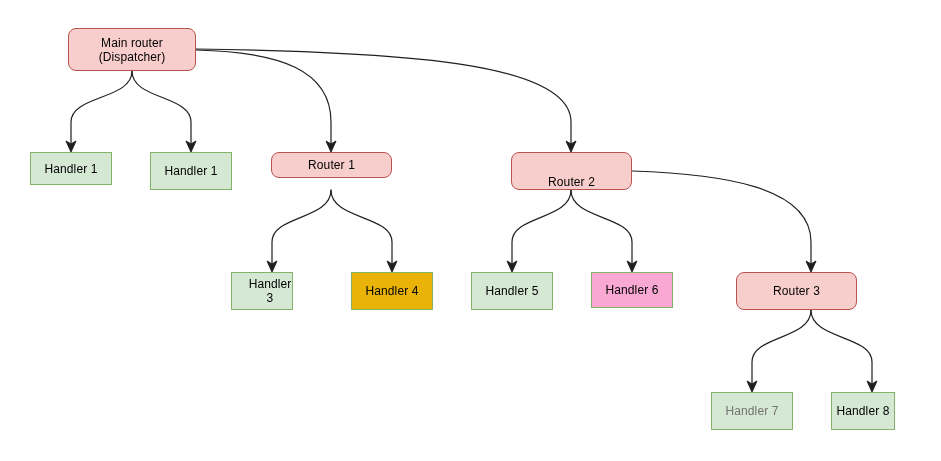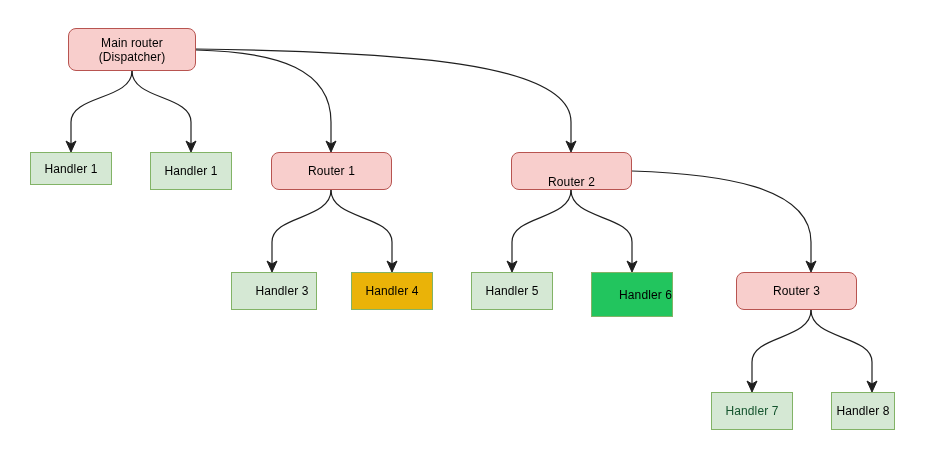--- a/index.html
+++ b/index.html
@@ -94,24 +94,24 @@
         <polygon class="edge-head" points="752,392 747,381 752,384 757,381" fill="#1f1f1f" stroke="#1f1f1f"></polygon>
         <polygon class="edge-head" points="872,392 867,381 872,384 877,381" fill="#1f1f1f" stroke="#1f1f1f"></polygon>
       </g>
   </svg>
 
   <div id="nodes-layer">
       <div class="node router" style="left: 68px; top: 28px; width: 128px; height: 43px; background: rgb(248, 206, 204); border-color: rgb(184, 84, 80); color: rgb(0, 0, 0);"><span>Main router
 (Dispatcher)</span></div>
       <div class="node handler" style="left: 30px; top: 152px; width: 82px; height: 33px; background: rgb(213, 232, 212); border-color: rgb(130, 179, 102); color: rgb(0, 0, 0);"><span>Handler 1</span></div>
       <div class="node handler" style="left: 150px; top: 152px; width: 82px; height: 38px; background: rgb(213, 232, 212); border-color: rgb(130, 179, 102); color: rgb(0, 0, 0);"><span>Handler 1</span></div>
-      <div class="node router" style="left: 271px; top: 152px; width: 121px; height: 38px; background: rgb(248, 206, 204); border-color: rgb(184, 84, 80); color: rgb(0, 0, 0);"><span>Router 1</span></div>
+      <div class="node router" style="left: 271px; top: 152px; width: 121px; height: 26px; background: rgb(248, 206, 204); border-color: rgb(184, 84, 80); color: rgb(0, 0, 0);"><span>Router 1</span></div>
       <div class="node router" style="left: 511px; top: 152px; width: 121px; height: 38px; background: rgb(248, 206, 204); border-color: rgb(184, 84, 80); color: rgb(0, 0, 0); align-items: flex-end;"><span>Router 2</span></div>
-      <div class="node handler" style="left: 231px; top: 272px; width: 86px; height: 38px; background: rgb(213, 232, 212); border-color: rgb(130, 179, 102); color: rgb(0, 0, 0); padding-left: 16px;"><span>Handler 3</span></div>
+      <div class="node handler" style="left: 231px; top: 272px; width: 62px; height: 38px; background: rgb(213, 232, 212); border-color: rgb(130, 179, 102); color: rgb(0, 0, 0); padding-left: 16px;"><span>Handler 3</span></div>
       <div class="node handler" style="left: 351px; top: 272px; width: 82px; height: 38px; background: #eab308; border-color: rgb(130, 179, 102); color: rgb(0, 0, 0);"><span>Handler 4</span></div>
       <div class="node handler" style="left: 471px; top: 272px; width: 82px; height: 38px; background: rgb(213, 232, 212); border-color: rgb(130, 179, 102); color: rgb(0, 0, 0);"><span>Handler 5</span></div>
-      <div class="node handler" style="left: 591px; top: 272px; width: 82px; height: 45px; background: #22c55e; border-color: rgb(130, 179, 102); color: rgb(0, 0, 0); justify-content: flex-end;"><span>Handler 6</span></div>
+      <div class="node handler" style="left: 591px; top: 272px; width: 82px; height: 36px; background: #f9a8d4; border-color: rgb(130, 179, 102); color: rgb(0, 0, 0);"><span>Handler 6</span></div>
       <div class="node router" style="left: 736px; top: 272px; width: 121px; height: 38px; background: rgb(248, 206, 204); border-color: rgb(184, 84, 80); color: rgb(0, 0, 0);"><span>Router 3</span></div>
-      <div class="node handler" style="left: 711px; top: 392px; width: 82px; height: 38px; background: rgb(213, 232, 212); border-color: rgb(130, 179, 102); color: #14532d;"><span>Handler 7</span></div>
+      <div class="node handler" style="left: 711px; top: 392px; width: 82px; height: 38px; background: rgb(213, 232, 212); border-color: rgb(130, 179, 102); color: #737373;"><span>Handler 7</span></div>
       <div class="node handler" style="left: 831px; top: 392px; width: 64px; height: 38px; background: rgb(213, 232, 212); border-color: rgb(130, 179, 102); color: rgb(0, 0, 0);"><span>Handler 8</span></div>
     </div>
 
 </div>
 
 </body></html>

